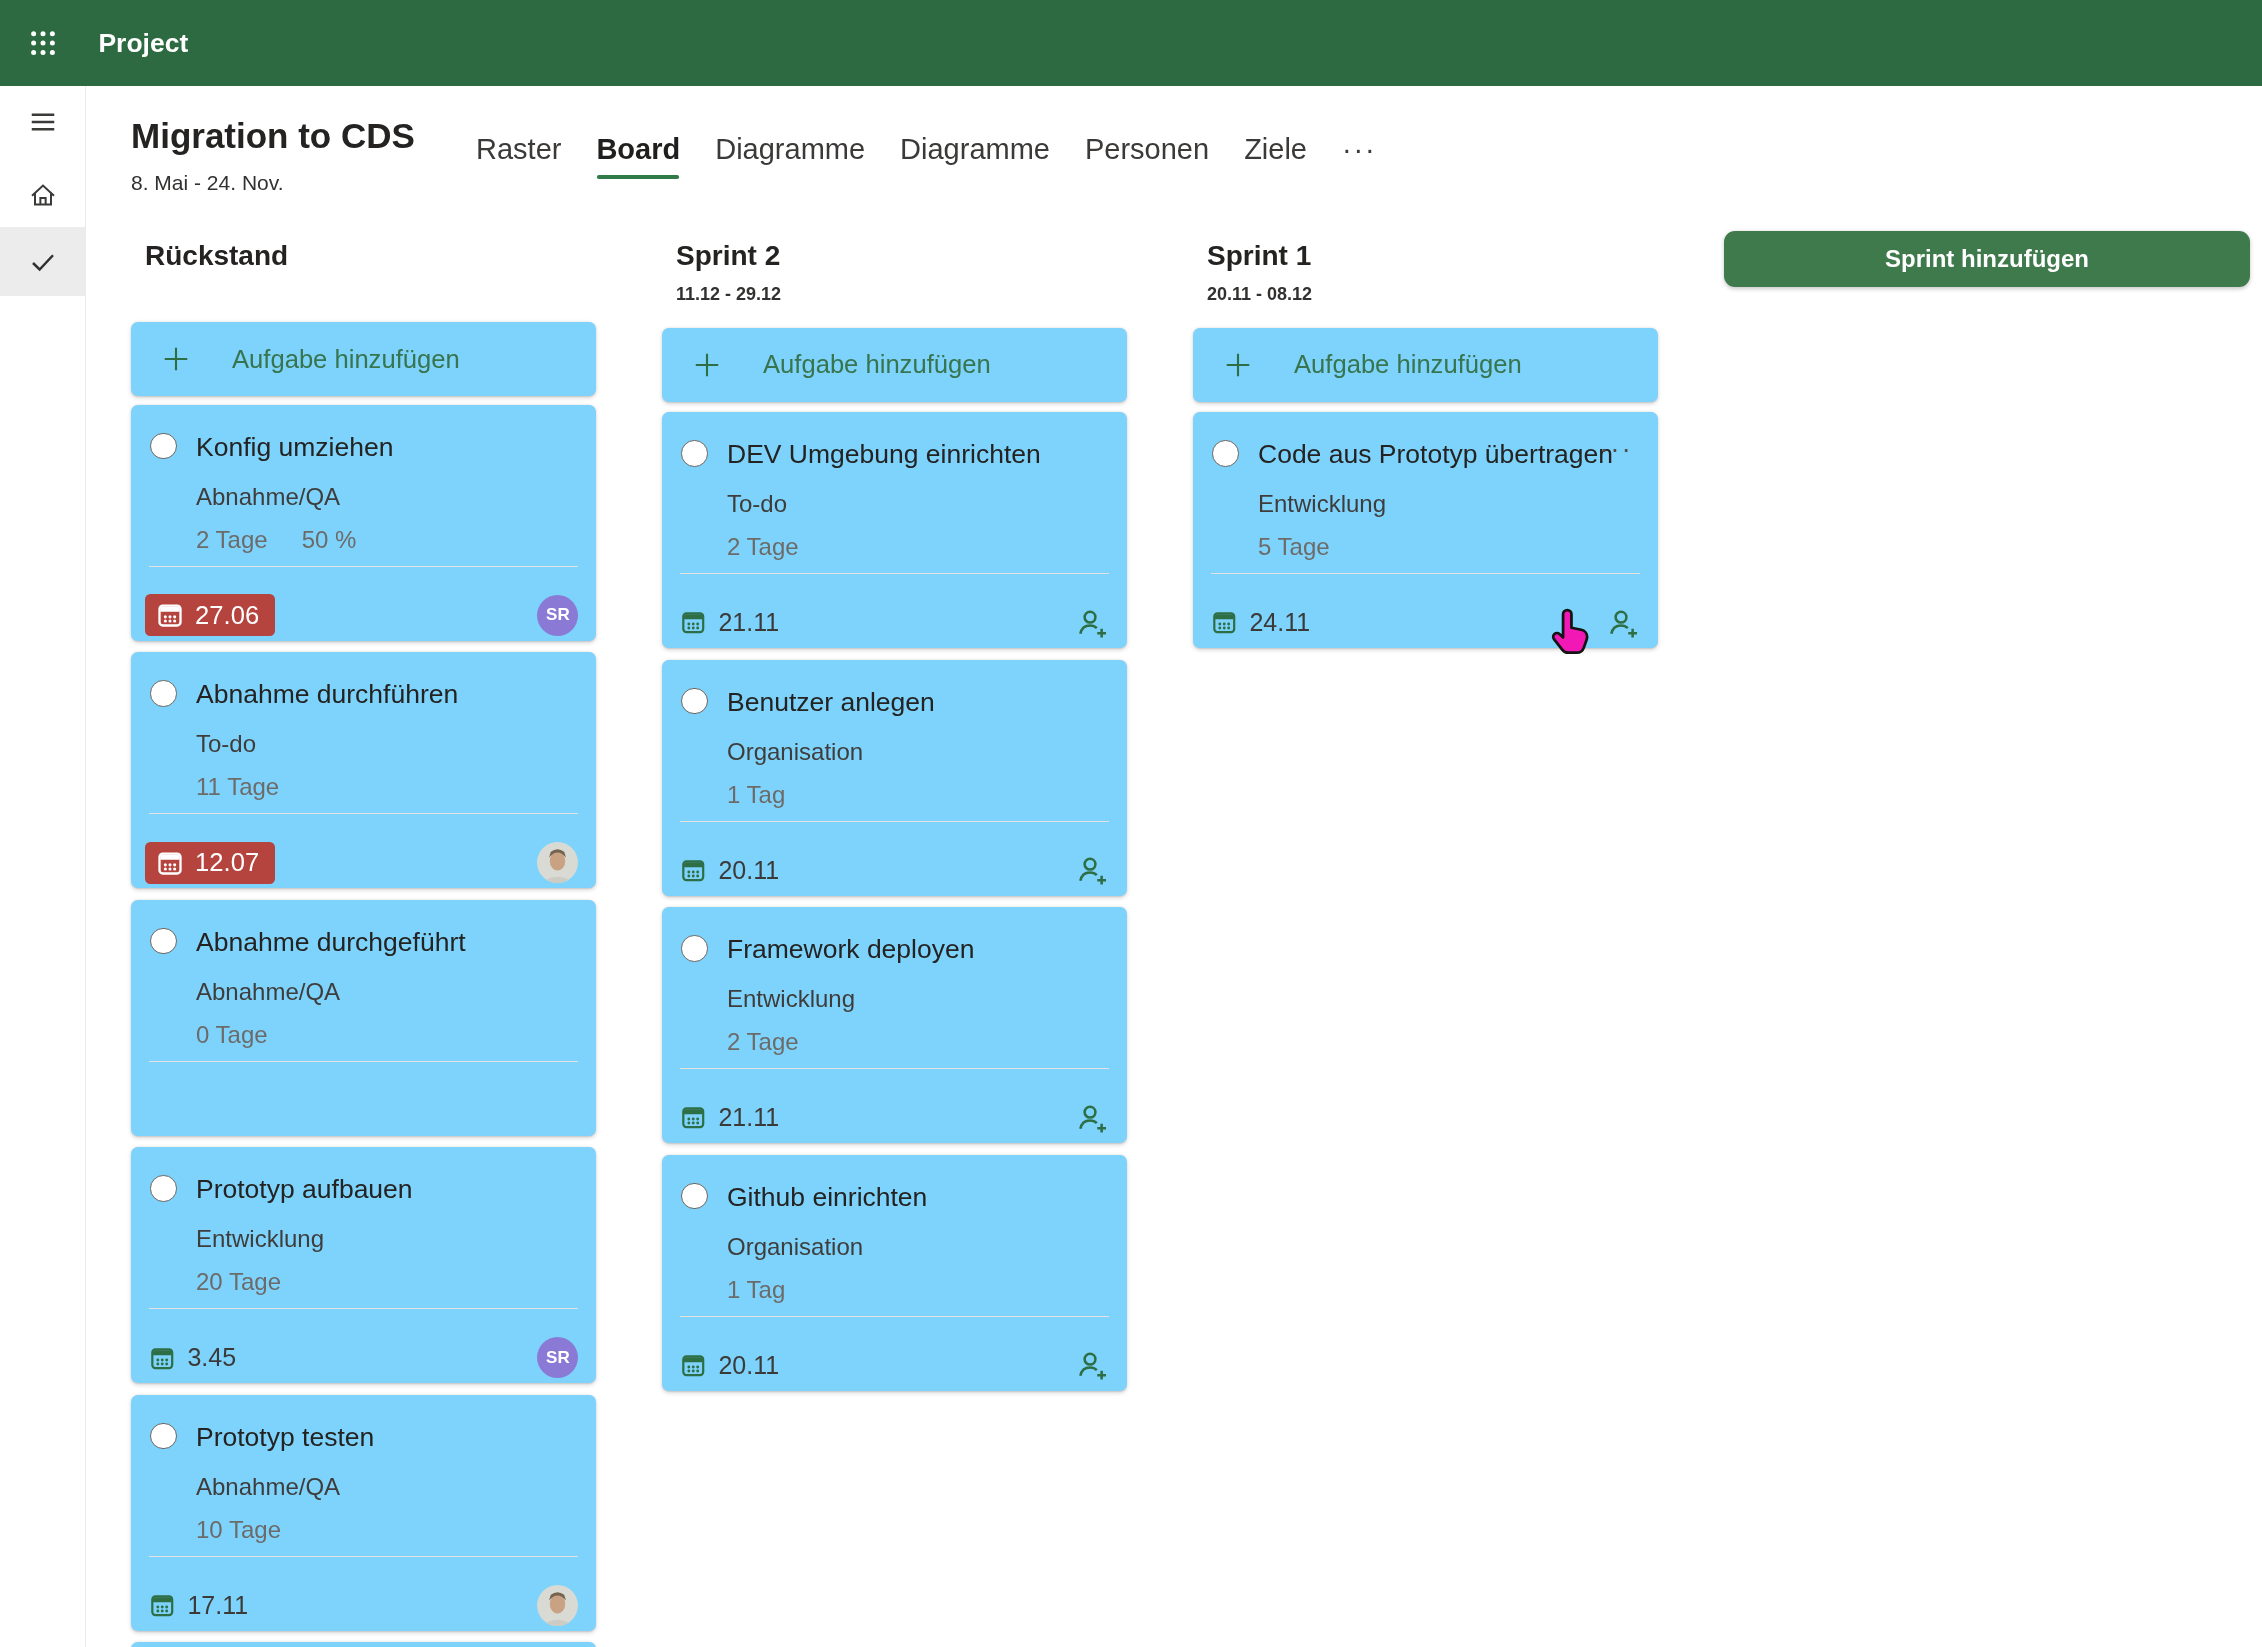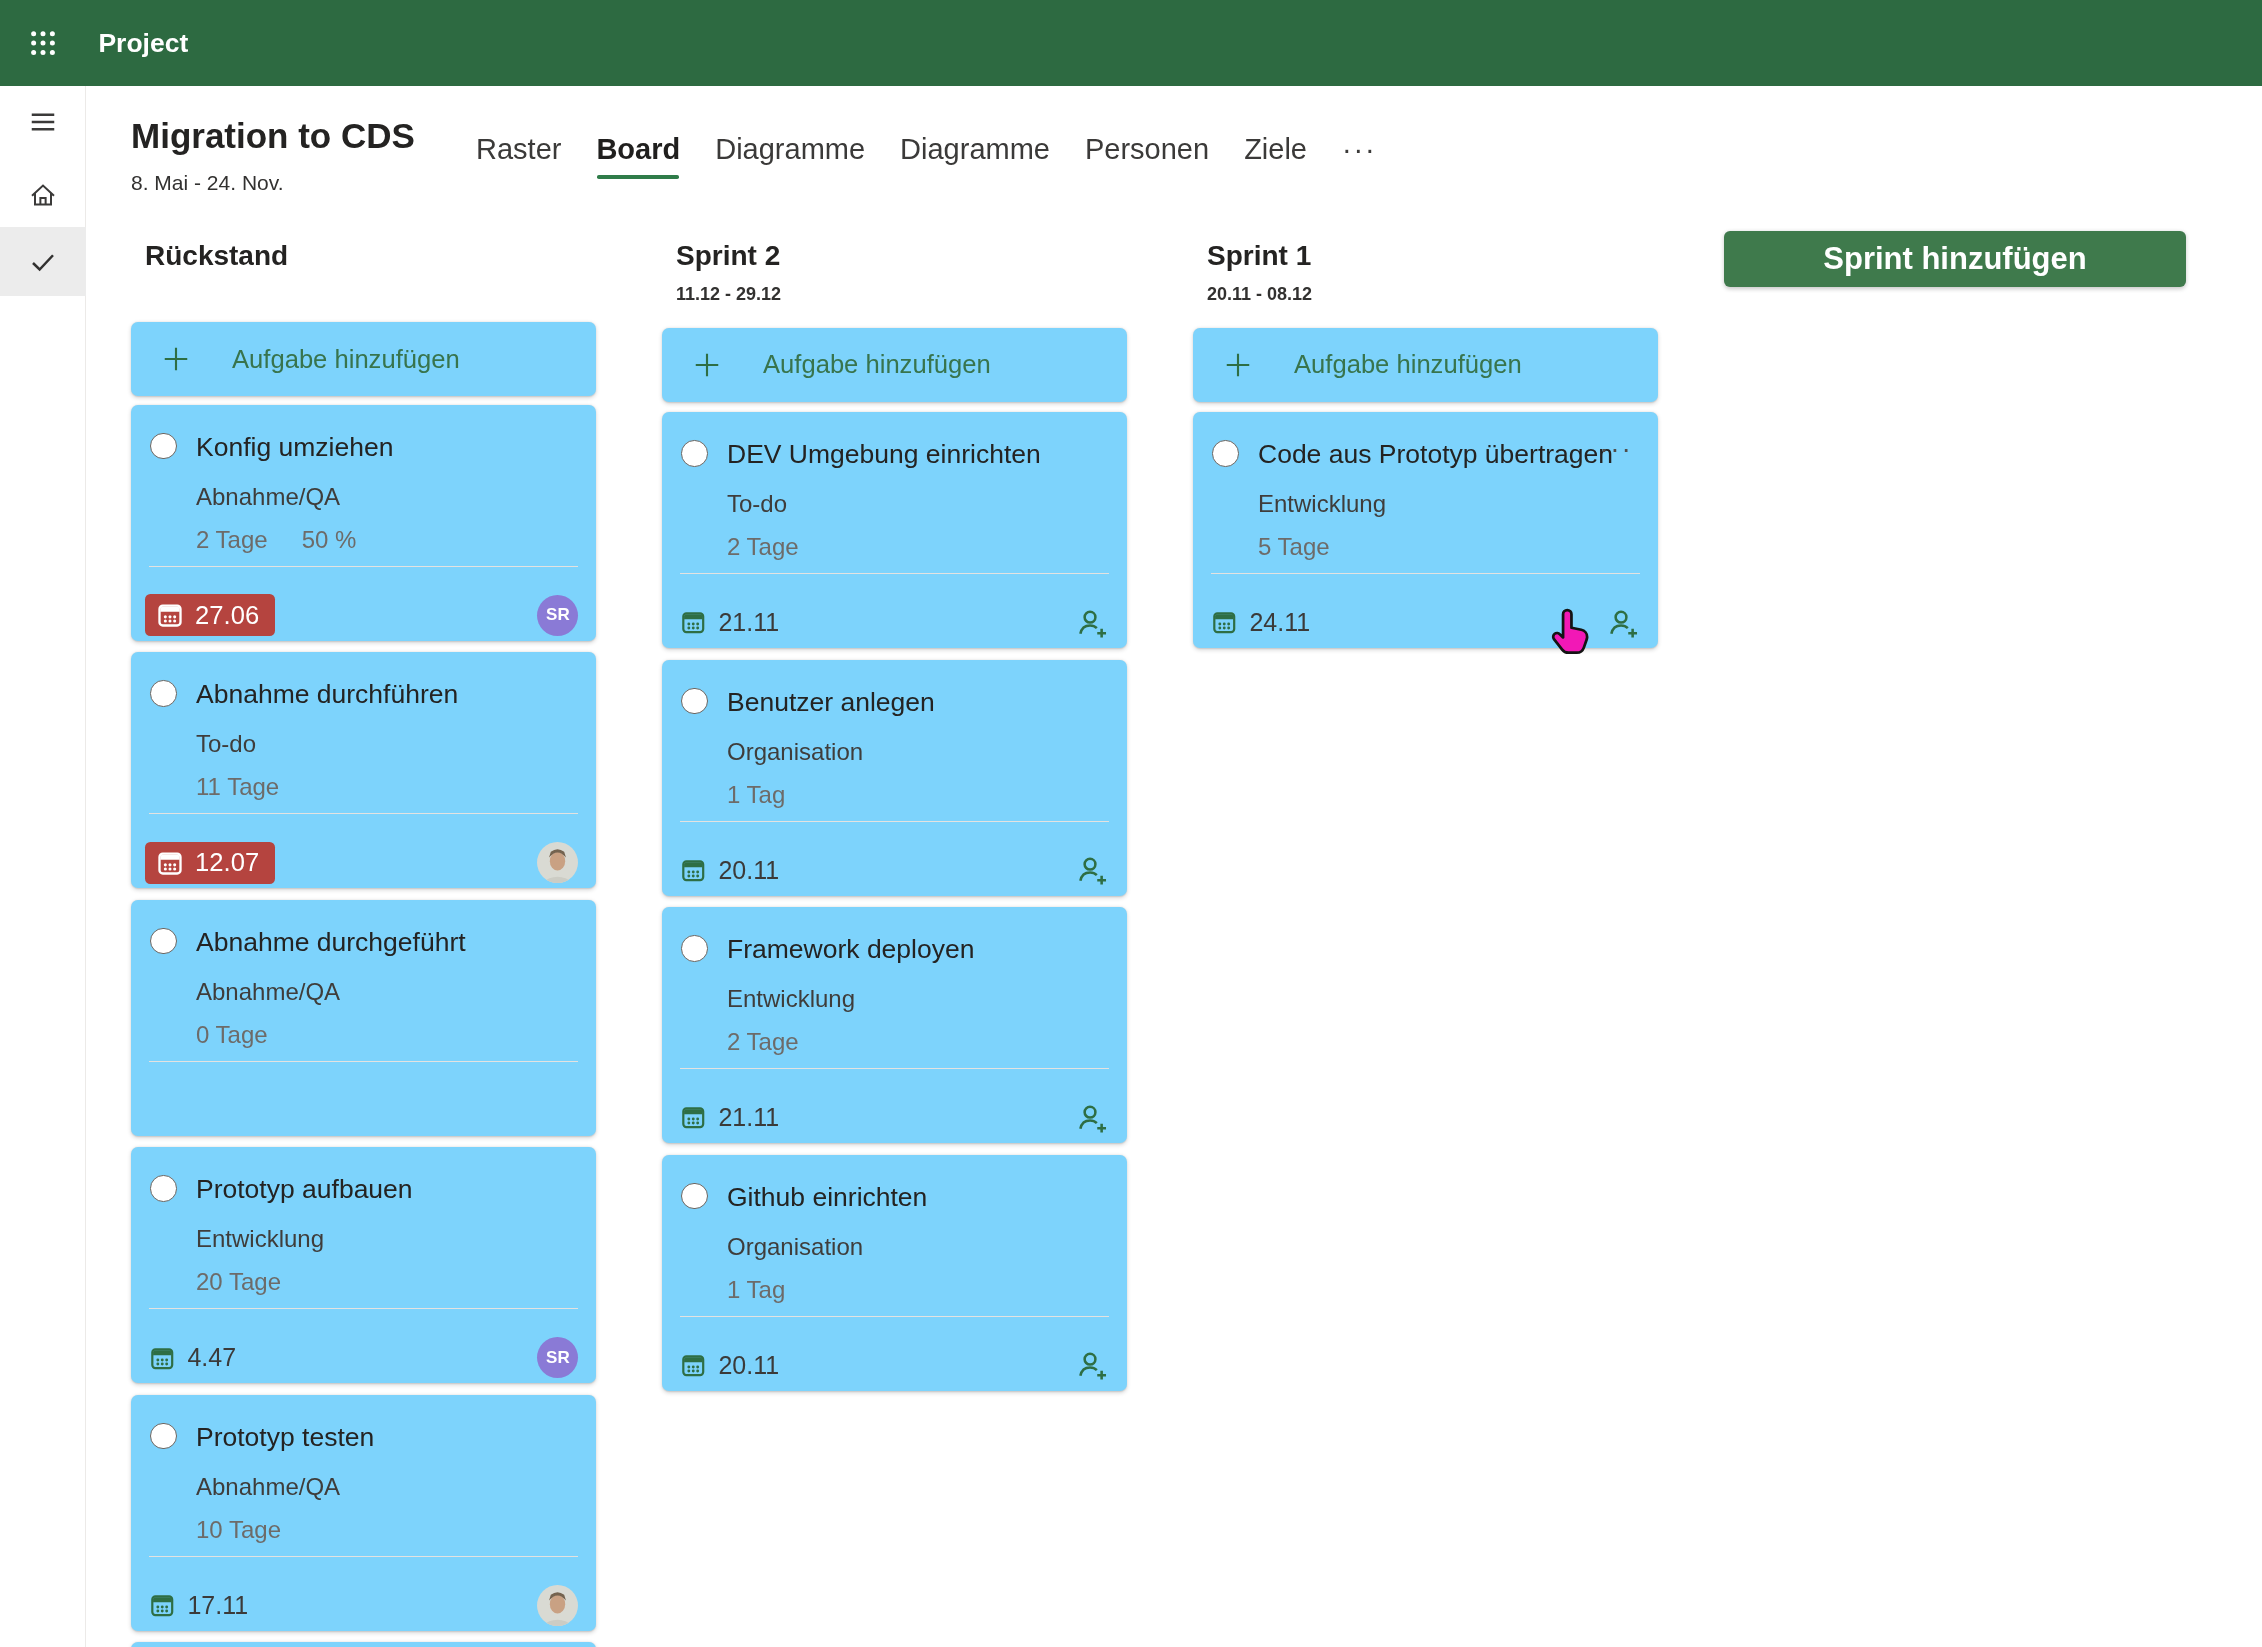--- a/index.html
+++ b/index.html
@@ -33,22 +33,22 @@
   .side-sel{position:absolute;left:0;top:141px;width:86px;height:69px;background:#ececec;display:flex;align-items:center;justify-content:center;cursor:pointer;color:#323130}
   .side-btn svg,.side-sel svg{width:30px;height:30px}
   
   .page-title{position:absolute;left:131px;top:115px;font-size:35px;font-weight:700;line-height:42px;margin:0}
   .page-sub{position:absolute;left:131px;top:171px;font-size:21px;color:#323130}
   .tabs{position:absolute;left:476px;top:132px;display:flex;gap:35px}
   .tab{font-size:29px;color:var(--ink2);line-height:35px;padding-bottom:11.5px;position:relative;cursor:pointer;white-space:nowrap}
   .tab.active{font-weight:700;color:#201f1e}
   .tab.active::after{content:"";position:absolute;left:0.9px;right:0.9px;bottom:0;height:3.5px;border-radius:1.8px;background:var(--underline)}
   .tab-more{letter-spacing:1.8px}
-  .add-sprint{position:absolute;left:1724px;top:231px;width:462px;height:56px;background:var(--btn-green);color:#fff;
-    font-family:"Liberation Sans",sans-serif;font-size:31px;font-weight:600;border:none;border-radius:6px;cursor:pointer;
+  .add-sprint{position:absolute;left:1724px;top:231px;width:526px;height:56px;background:var(--btn-green);color:#fff;
+    font-family:"Liberation Sans",sans-serif;font-size:24px;font-weight:600;border:none;border-radius:11px;cursor:pointer;
     box-shadow:0 1.8px 4.4px rgba(0,0,0,.22)}
   
   .column{position:absolute;top:222px;width:465px}
   .col-1{left:131px}.col-2{left:662px}.col-3{left:1193px}
   .col-title{margin:16px 0 0 14px;font-size:28px;font-weight:700;line-height:35px;color:var(--ink)}
   .col-date{margin:10.6px 0 0 14px;font-size:18px;font-weight:700;line-height:21px;color:#323130}
   .card{background:#7dd3fc;border-radius:7px;box-shadow:0 1.4px 4.4px rgba(0,0,0,.16),0 0.3px 1.3px rgba(0,0,0,.10)}
   .add-card{height:74px;display:flex;align-items:center;cursor:pointer}
   .col-1 .add-card{margin-top:49px}
   .col-2 .add-card,.col-3 .add-card{margin-top:23px}
@@ -247,21 +247,21 @@
     <button class="chk"></button>
     <span class="t-title">Prototyp aufbauen</span>
     <div class="t-bucket">Entwicklung</div>
     <div class="t-dur"><span>20 Tage</span></div>
     <div class="divider"></div>
     <div class="footer">
       <span class="datebox">
         <svg viewBox="0 0 30 30" width="26.5" height="26.5">
             <use href="#i-cal"></use>
           </svg>
-        <span class="d-text">4.47</span>
+        <span class="d-text">3.45</span>
       </span>
       <button class="avatar">SR</button>
     </div>
   </div>
 
   <div class="card task-card">
     <button class="chk"></button>
     <span class="t-title">Prototyp testen</span>
     <div class="t-bucket">Abnahme/QA</div>
     <div class="t-dur"><span>10 Tage</span></div>

